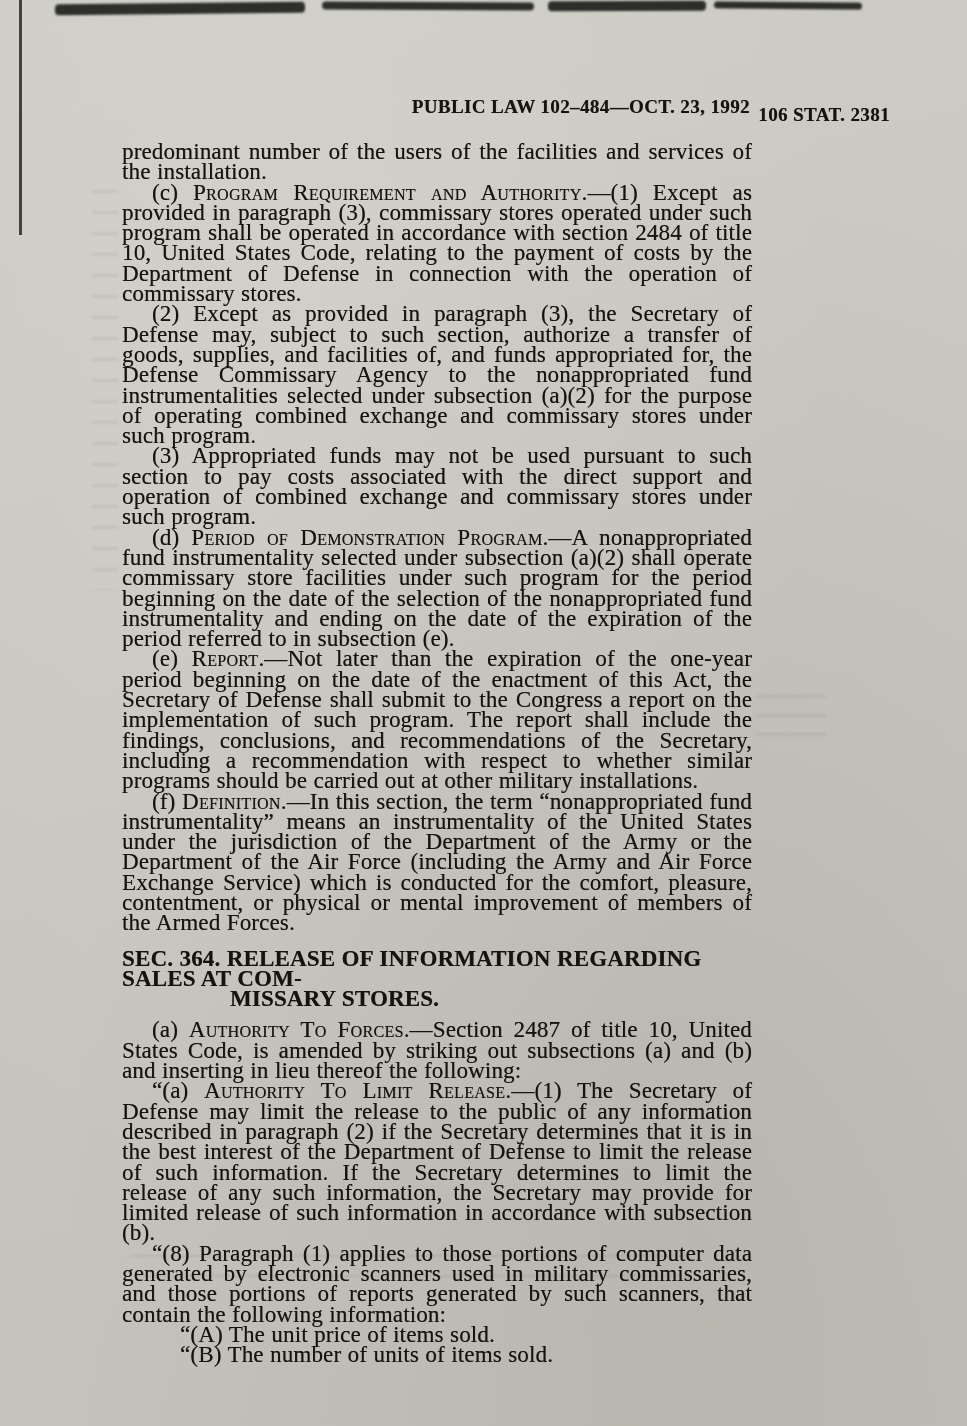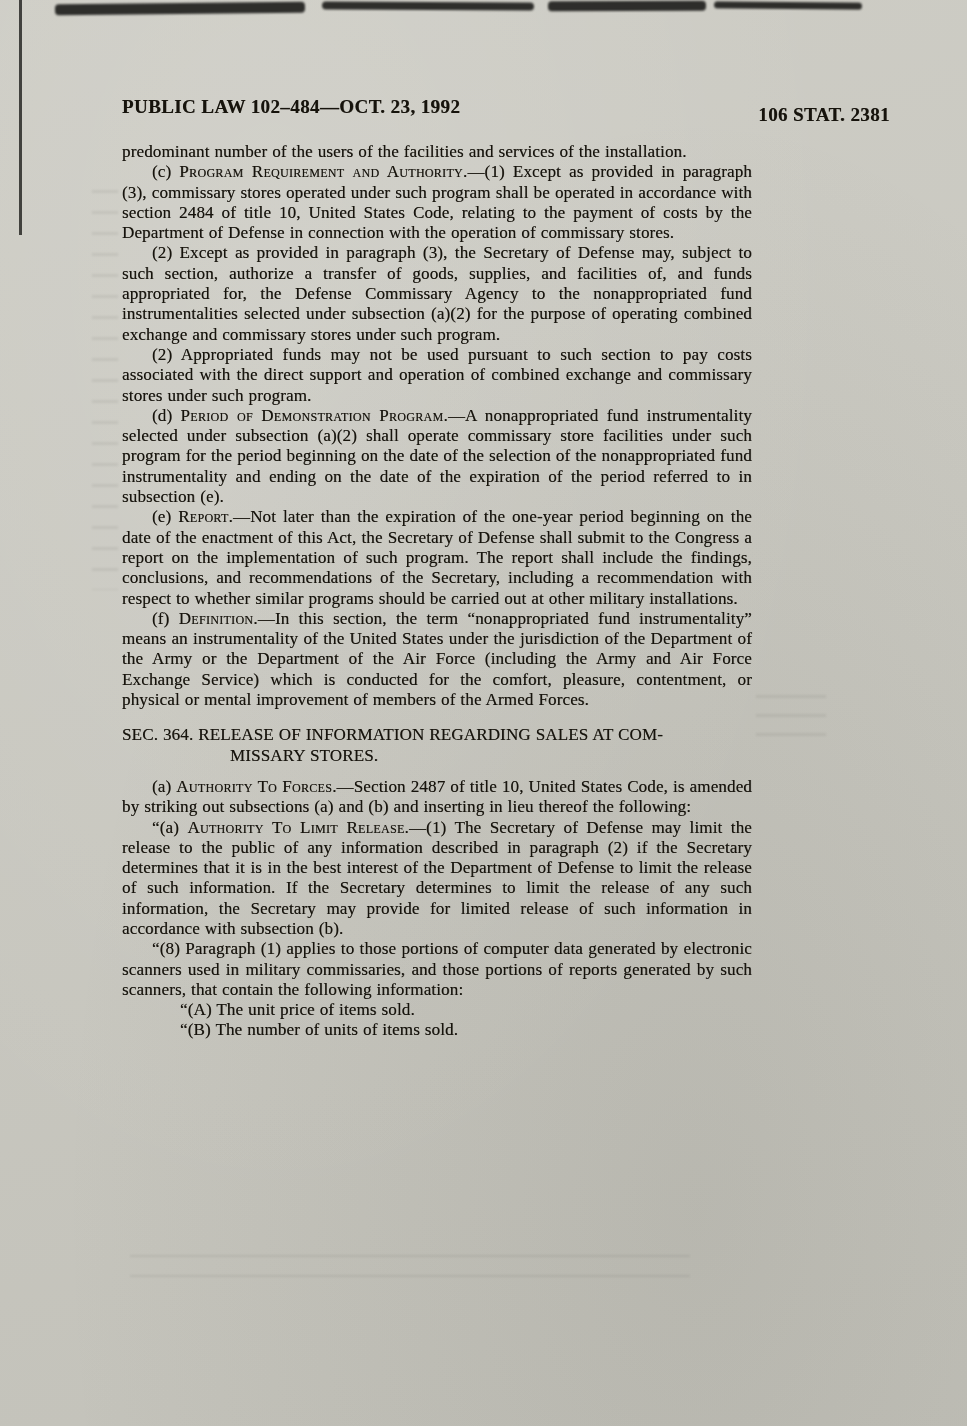--- a/index.html
+++ b/index.html
@@ -23,35 +23,35 @@
     background:
       radial-gradient(ellipse at 28% 18%, rgba(255,255,255,0.10), transparent 60%),
       radial-gradient(ellipse at 72% 85%, rgba(58,58,48,0.09), transparent 65%),
       linear-gradient(168deg, rgba(255,255,255,0.05), rgba(40,40,32,0.05));
   }
 
   .header {
     position: absolute; top: 96px; left: 122px; width: 768px; height: 26px;
     font-weight: bold; font-size: 19px; letter-spacing: 0.4px; white-space: nowrap;
   }
-  .header-title { position: absolute; left: 0; top: 0; width: 628px; text-align: left; }
+  .header-title { position: absolute; left: 0; top: 0; width: 628px; text-align: right; }
   .header-stat  { position: absolute; right: 0; top: 8px; }
 
   .body-column {
     position: absolute; top: 142px; left: 122px; width: 630px;
-    font-size: 17px; line-height: 20.3px;
+    font-size: 23px; line-height: 20.3px;
     text-align: justify; letter-spacing: 0.15px; word-spacing: 0.5px;
     hyphens: none;
   }
   .body-column p { margin: 0; text-indent: 30px; }
   .body-column p.noindent { text-indent: 0; }
   .body-column p.sub { text-indent: 58px; }
   .sc { font-variant: small-caps; letter-spacing: 0.3px; }
 
-  .sec-heading { font-weight: normal; margin: 15px 0 11px 0; text-align: left; }
+  .sec-heading { font-weight: bold; margin: 15px 0 11px 0; text-align: left; }
   .heading-carryover { display: block; padding-left: 108px; }
 
   .artifact { position: absolute; background: #121210; pointer-events: none; }
   .smudge { filter: blur(1.2px); opacity: 0.85; border-radius: 4px; }
   .smudge-1 { left: 55px;  top: 3px; width: 250px; height: 11px; transform: rotate(-0.6deg); }
   .smudge-2 { left: 322px; top: 2px; width: 212px; height: 8px;  transform: rotate(0.3deg); }
   .smudge-3 { left: 548px; top: 1px; width: 158px; height: 10px; transform: rotate(-0.2deg); }
   .smudge-4 { left: 714px; top: 2px; width: 148px; height: 7px;  transform: rotate(0.5deg); }
   .edge-line { left: 19px; top: 0; width: 3px; height: 235px; opacity: 0.75; filter: blur(0.4px); }
 
@@ -82,21 +82,21 @@
 
   <div class="header">
     <div class="header-title">PUBLIC LAW 102–484—OCT. 23, 1992</div>
     <div class="header-stat">106 STAT. 2381</div>
   </div>
 
   <div class="body-column">
       <p class="noindent"><span>predominant number of the users of the facilities and services of the installation.</span></p>
       <p><span>(c) </span><span class="sc">Program Requirement and Authority</span><span>.—(1) Except as provided in paragraph (3), commissary stores operated under such program shall be operated in accordance with section 2484 of title 10, United States Code, relating to the payment of costs by the Department of Defense in connection with the operation of commissary stores.</span></p>
       <p><span>(2) Except as provided in paragraph (3), the Secretary of Defense may, subject to such section, authorize a transfer of goods, supplies, and facilities of, and funds appropriated for, the Defense Commissary Agency to the nonappropriated fund instrumentalities selected under subsection (a)(2) for the purpose of operating combined exchange and commissary stores under such program.</span></p>
-      <p><span>(2) Appropriated funds may not be used pursuant to such section to pay costs associated with the direct support and operation of combined exchange and commissary stores under such program.</span></p>
+      <p><span>(3) Appropriated funds may not be used pursuant to such section to pay costs associated with the direct support and operation of combined exchange and commissary stores under such program.</span></p>
       <p><span>(d) </span><span class="sc">Period of Demonstration Program</span><span>.—A nonappropriated fund instrumentality selected under subsection (a)(2) shall operate commissary store facilities under such program for the period beginning on the date of the selection of the nonappropriated fund instrumentality and ending on the date of the expiration of the period referred to in subsection (e).</span></p>
       <p><span>(e) </span><span class="sc">Report</span><span>.—Not later than the expiration of the one-year period beginning on the date of the enactment of this Act, the Secretary of Defense shall submit to the Congress a report on the implementation of such program. The report shall include the findings, conclusions, and recommendations of the Secretary, including a recommendation with respect to whether similar programs should be carried out at other military installations.</span></p>
       <p><span>(f) </span><span class="sc">Definition</span><span>.—In this section, the term “nonappropriated fund instrumentality” means an instrumentality of the United States under the jurisdiction of the Department of the Army or the Department of the Air Force (including the Army and Air Force Exchange Service) which is conducted for the comfort, pleasure, contentment, or physical or mental improvement of members of the Armed Forces.</span></p>
       <div class="sec-heading"><span>SEC. 364. RELEASE OF INFORMATION REGARDING SALES AT COM-</span><span class="heading-carryover">MISSARY STORES.</span></div>
       <p><span>(a) </span><span class="sc">Authority To Forces</span><span>.—Section 2487 of title 10, United States Code, is amended by striking out subsections (a) and (b) and inserting in lieu thereof the following:</span></p>
       <p><span>“(a) </span><span class="sc">Authority To Limit Release</span><span>.—(1) The Secretary of Defense may limit the release to the public of any information described in paragraph (2) if the Secretary determines that it is in the best interest of the Department of Defense to limit the release of such information. If the Secretary determines to limit the release of any such information, the Secretary may provide for limited release of such information in accordance with subsection (b).</span></p>
       <p><span>“(8) Paragraph (1) applies to those portions of computer data generated by electronic scanners used in military commissaries, and those portions of reports generated by such scanners, that contain the following information:</span></p>
       <p class="sub"><span>“(A) The unit price of items sold.</span></p>
       <p class="sub"><span>“(B) The number of units of items sold.</span></p>
     </div>

